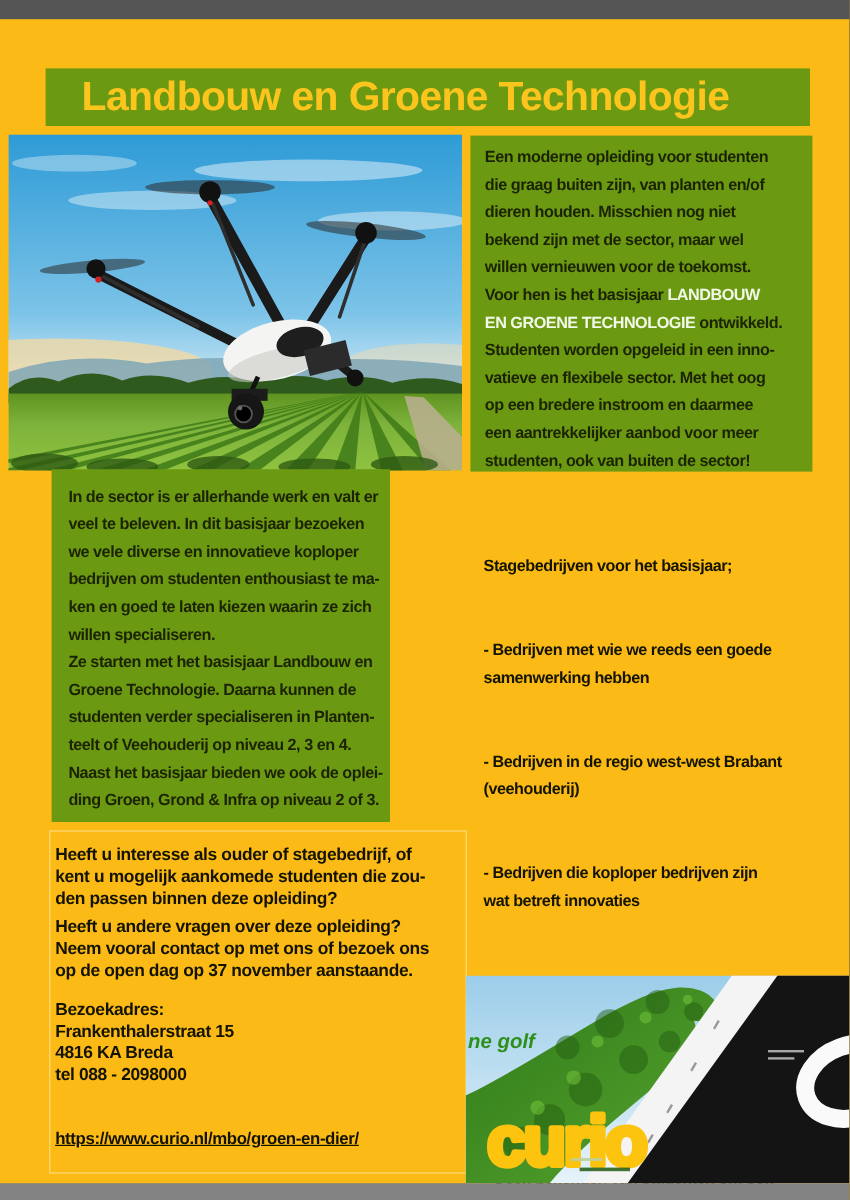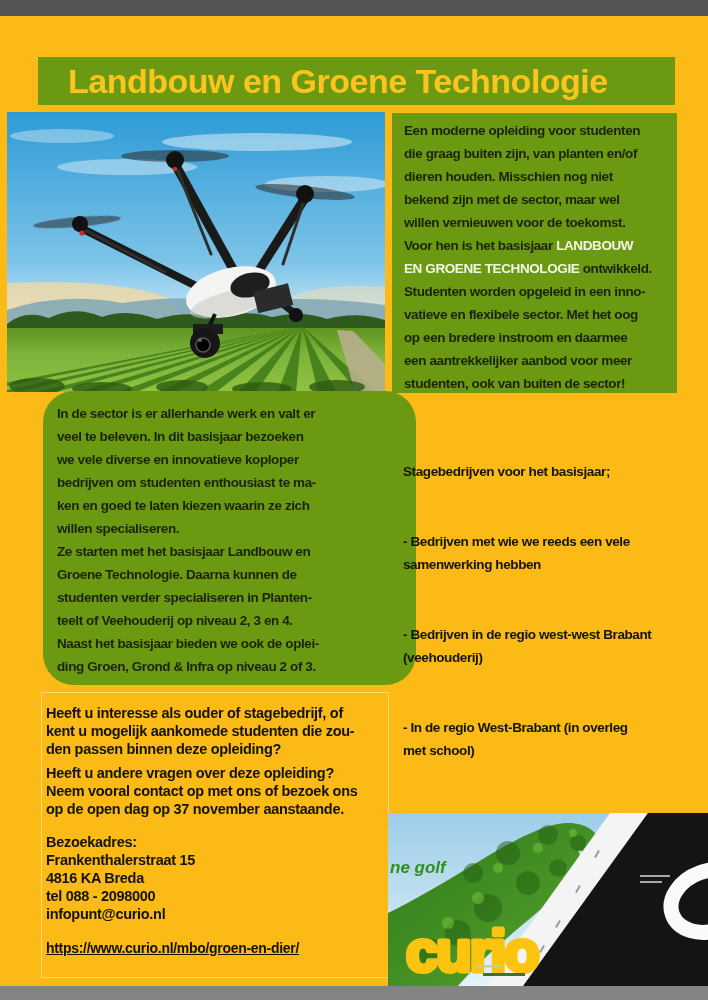--- a/index.html
+++ b/index.html
@@ -23,21 +23,21 @@
   .drone-photo{left:7px;top:96px;width:378px;height:280px;}
   .curio-photo{left:388px;top:797px;width:320px;height:173px;}
   
   .greenbox{
     background:#6B9A12;color:#1C2302;
     font-size:13.5px;line-height:23px;letter-spacing:-0.4px;
     white-space:pre;
   }
   .intro-box{left:392px;top:97px;width:285px;height:280px;padding:6px 16px 0 12px;box-sizing:border-box;}
   .intro-highlight{color:#F2F8E8;}
-  .sector-box{left:43px;top:375px;width:373px;height:294px;padding:11px 0 0 14px;box-sizing:border-box;border-radius:31px;}
+  .sector-box{left:43px;top:375px;width:282px;height:294px;padding:11px 0 0 14px;box-sizing:border-box;}
   
   .stage-section{
     left:403px;top:398px;width:300px;
     font-size:13.5px;line-height:23.2px;letter-spacing:-0.4px;white-space:pre;color:#141400;
   }
   
   .contact-frame{
     left:41px;top:676px;width:346px;height:284px;
     border:1px solid rgba(255,246,205,0.55);
   }
@@ -176,44 +176,45 @@
 willen specialiseren.
 Ze starten met het basisjaar Landbouw en
 Groene Technologie. Daarna kunnen de
 studenten verder specialiseren in Planten-
 teelt of Veehouderij op niveau 2, 3 en 4.
 Naast het basisjaar bieden we ook de oplei-
 ding Groen, Grond &amp; Infra op niveau 2 of 3.</div>
 
   <div class="abs stage-section">
     <div>Stagebedrijven voor het basisjaar;</div>
-    <div>- Bedrijven met wie we reeds een vele
+    <div>- Bedrijven met wie we reeds een goede
 samenwerking hebben</div>
     <div>- Bedrijven in de regio west-west Brabant
 (veehouderij)</div>
+    <div>- Bedrijven die koploper bedrijven zijn
+wat betreft innovaties</div>
     <div>- In de regio West-Brabant (in overleg
 met school)</div>
     <div>- Korte stages om basisskill's te oefenen</div>
     <div>- Geen bekenden van studenten om ook
 soft skill's te leren</div>
     
   </div>
 
   <div class="abs contact-frame"></div>
   <div class="abs contact-text contact-interest">Heeft u interesse als ouder of stagebedrijf, of
 kent u mogelijk aankomede studenten die zou-
 den passen binnen deze opleiding?</div>
   <div class="abs contact-text contact-questions">Heeft u andere vragen over deze opleiding?
 Neem vooral contact op met ons of bezoek ons
 op de open dag op 37 november aanstaande.</div>
   <div class="abs contact-text visit-address">Bezoekadres:
 Frankenthalerstraat 15
 4816 KA Breda
 tel 088 - 2098000</div>
-  <div class="abs contact-text email-line">infopunt@curio.nl</div>
   <div class="abs website-links">
     <a href="#">https://www.curio.nl/mbo/groen-en-dier/</a>
   </div>
 
   <svg class="abs curio-photo" viewBox="0 0 320 173" preserveAspectRatio="none">
     <defs>
       <linearGradient id="csky" x1="0" y1="0" x2="0" y2="1">
         <stop offset="0" stop-color="#9CCDE9"></stop>
           <stop offset="1" stop-color="#E6F3FA"></stop>
       </linearGradient>

